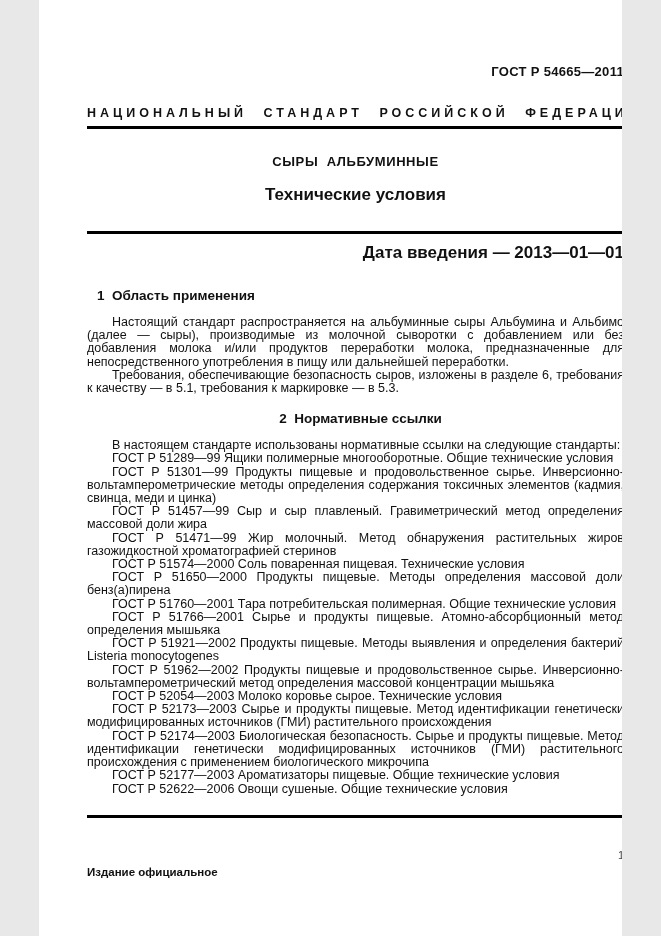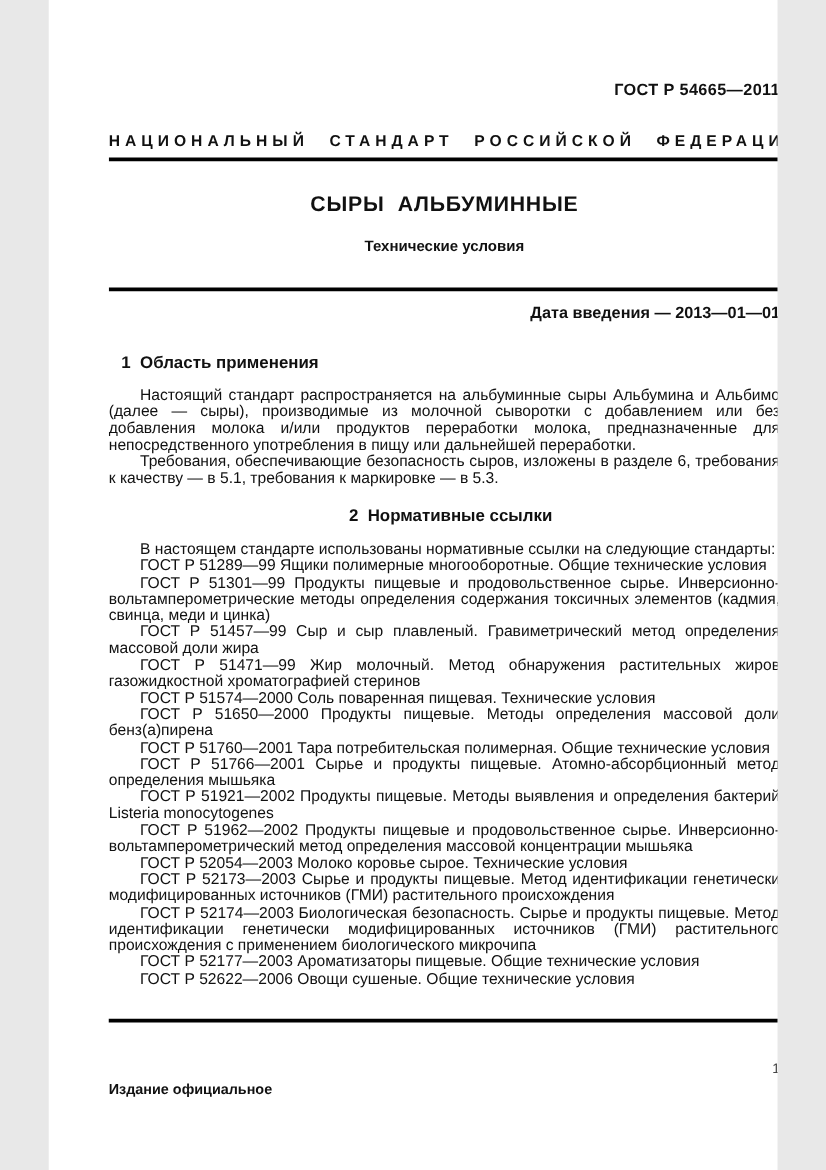--- a/index.html
+++ b/index.html
@@ -43,40 +43,40 @@
     margin: 0;
     height: 3px;
     background: #000000;
   }
   .rule-1 { margin-top: 6px; }
   .rule-2 { margin-top: 26px; }
   .doc-title {
     margin-top: 25px;
     text-align: center;
     font-weight: bold;
-    font-size: 17px;
+    font-size: 13px;
     letter-spacing: 0.6px;
     white-space: pre-wrap;
   }
   .doc-subtitle {
     margin-top: 16px;
     text-align: center;
     font-weight: bold;
-    font-size: 12px;
+    font-size: 17px;
   }
   .doc-title-en {
     margin-top: 14px;
     text-align: center;
     font-size: 11.5px;
   }
   .effective-date {
     margin-top: 9px;
     text-align: right;
     font-weight: bold;
-    font-size: 13px;
+    font-size: 17px;
   }
   .section-heading {
     margin: 25px 0 13px 10px;
     font-weight: bold;
     font-size: 13.5px;
     white-space: pre-wrap;
   }
   .section-heading.second { margin-top: 16px; text-align: center; }
   .para {
     margin: 0;

